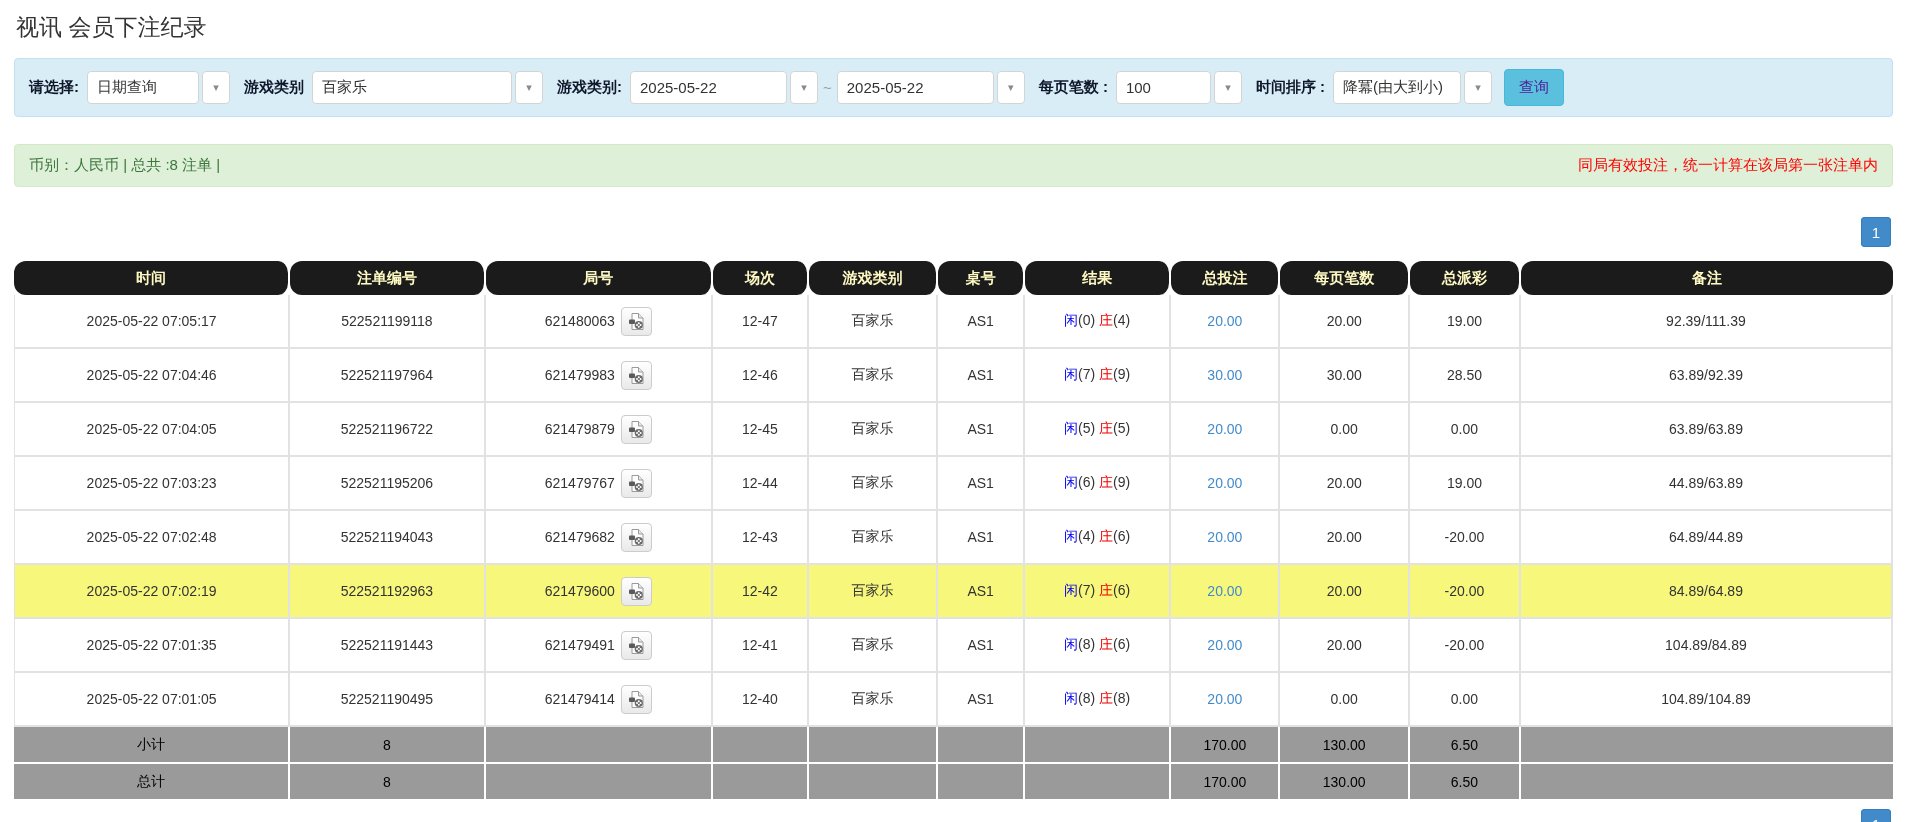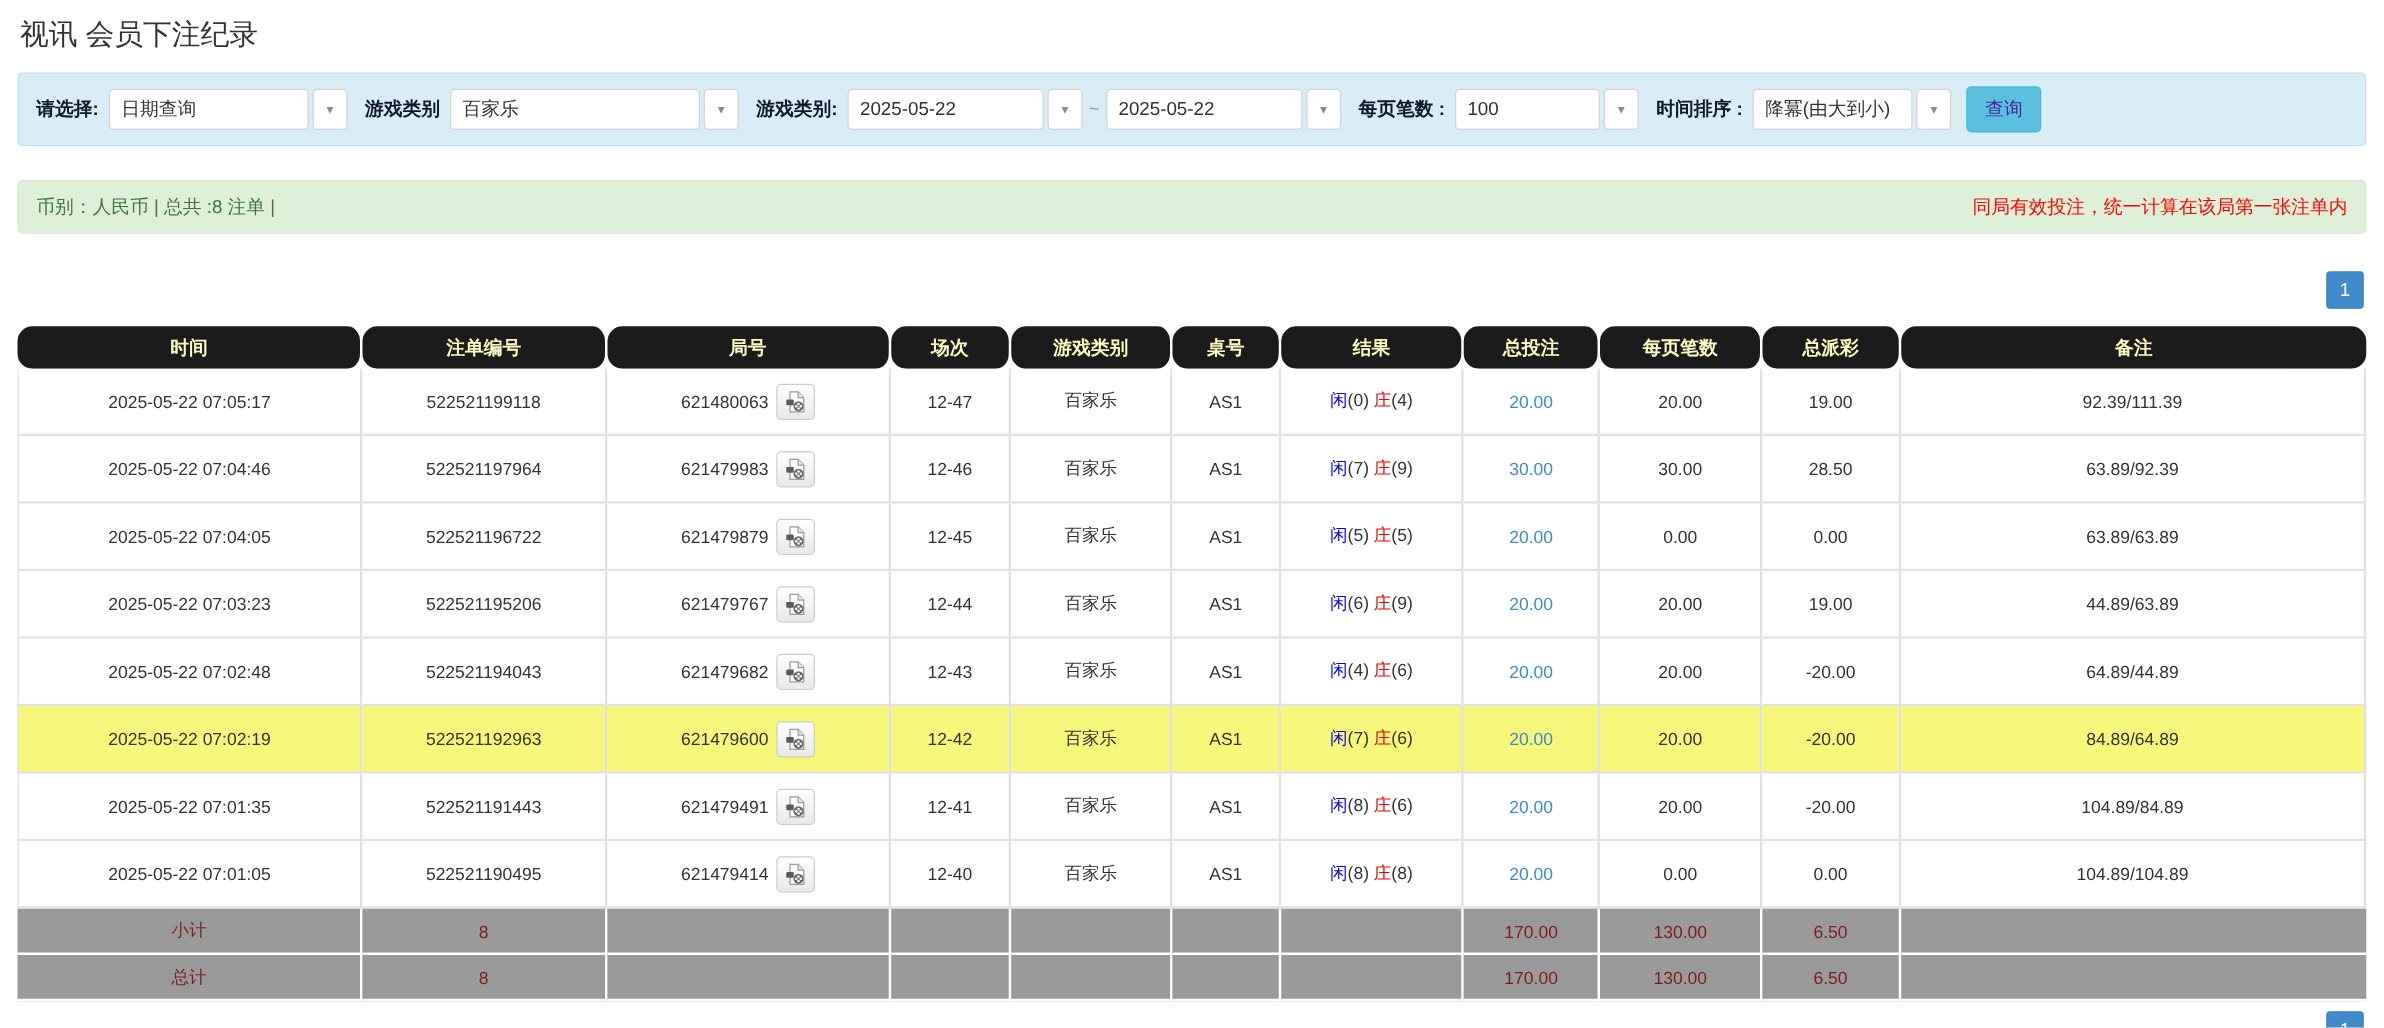--- a/index.html
+++ b/index.html
@@ -65,21 +65,21 @@
     height:34px; border-right:2px solid #fff; padding:0 4px;border-radius:12px;
   }
   table.bets th:last-child { border-right:none; }
   table.bets tbody td {
     background:#fff; height:54px; font-size:14px; color:#333;
     border-right:2px solid #e2e2e2; border-bottom:2px solid #e2e2e2; padding:0 4px;
   }
   table.bets tbody td:first-child { border-left:1px solid #e2e2e2; }
   table.bets tbody tr.highlight td { background:#f7f77c; }
   table.bets tfoot td {
-    background:#9a9a9a; color:#7f1d1d; font-size:14px; height:37px;
+    background:#9a9a9a; color:#000000; font-size:14px; height:37px;
     border-right:2px solid #fff; border-bottom:2px solid #fff; padding:0 4px;
   }
   table.bets tfoot td:last-child { border-right:none; }
 
   .bet-link { color:#428bca; text-decoration:none; cursor:pointer; }
   .neg { color:#ff0000; }
   .res-player { color:#0000ee; }
   .res-banker { color:#ee0000; }
   .round-cell { display:inline-flex; align-items:center; gap:6px; }
   .video-btn {
@@ -91,21 +91,21 @@
 </head>
 <body>
 
 <div class="page">
 
   <h1 class="page-title">视讯 会员下注纪录</h1>
 
   <div class="filter-bar">
     <span class="flabel first">请选择:</span>
     <div class="combo">
-      <input style="width: 160px;" readonly="" value="日期查询">
+      <input style="width: 112px;" readonly="" value="日期查询">
       <span class="combo-arrow">▾</span>
     </div>
 
     <span class="flabel">游戏类别</span>
     <div class="combo">
       <input style="width: 200px;" readonly="" value="百家乐">
       <span class="combo-arrow">▾</span>
     </div>
 
     <span class="flabel">游戏类别:</span>
@@ -114,21 +114,21 @@
       <span class="combo-arrow">▾</span>
     </div>
     <span class="tilde">~</span>
     <div class="combo">
       <input style="width: 157px;" readonly="" value="2025-05-22">
       <span class="combo-arrow">▾</span>
     </div>
 
     <span class="flabel">每页笔数 :</span>
     <div class="combo">
-      <input style="width: 116px;" readonly="" value="100">
+      <input style="width: 95px;" readonly="" value="100">
       <span class="combo-arrow">▾</span>
     </div>
 
     <span class="flabel">时间排序 :</span>
     <div class="combo">
       <input style="width: 128px;" readonly="" value="降冪(由大到小)">
       <span class="combo-arrow">▾</span>
     </div>
 
     <button class="search-btn">查询</button>

